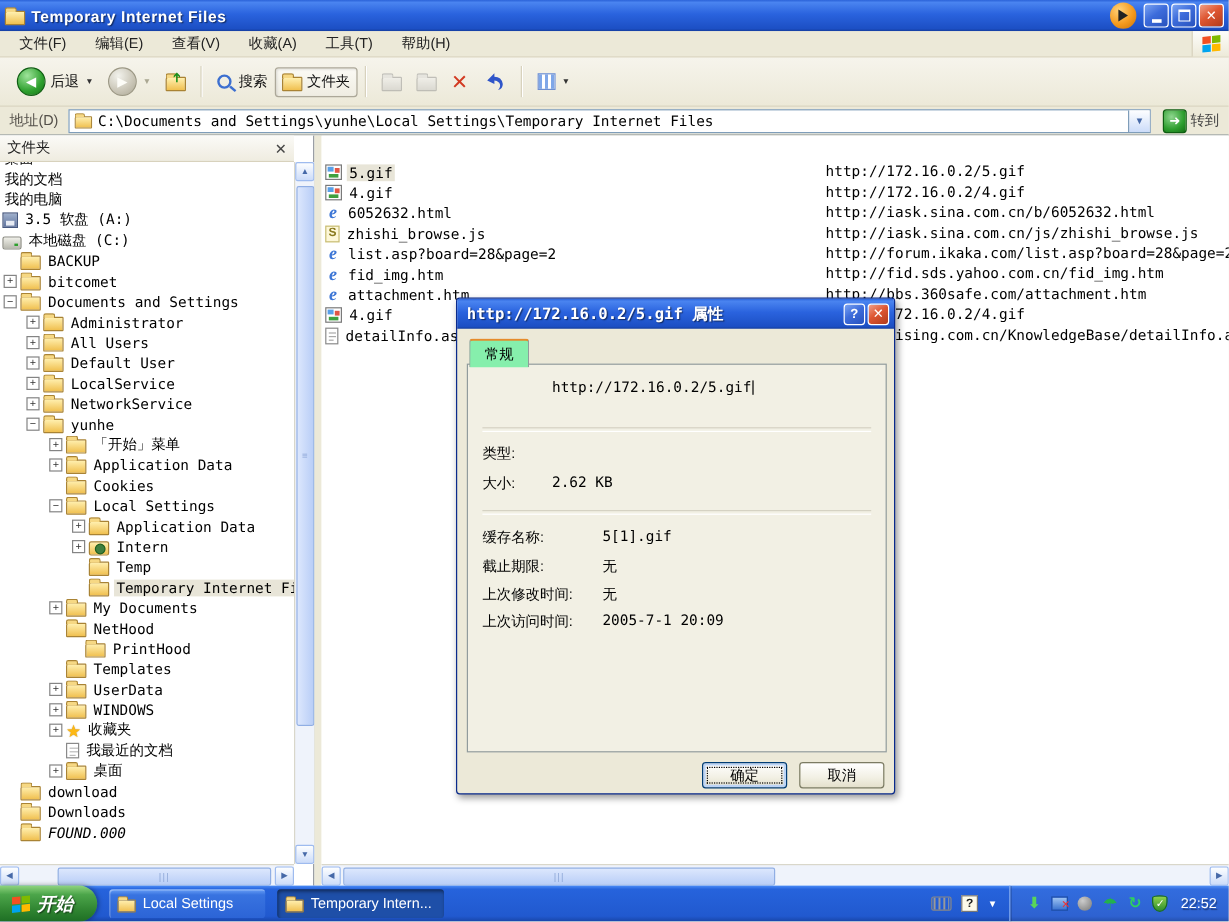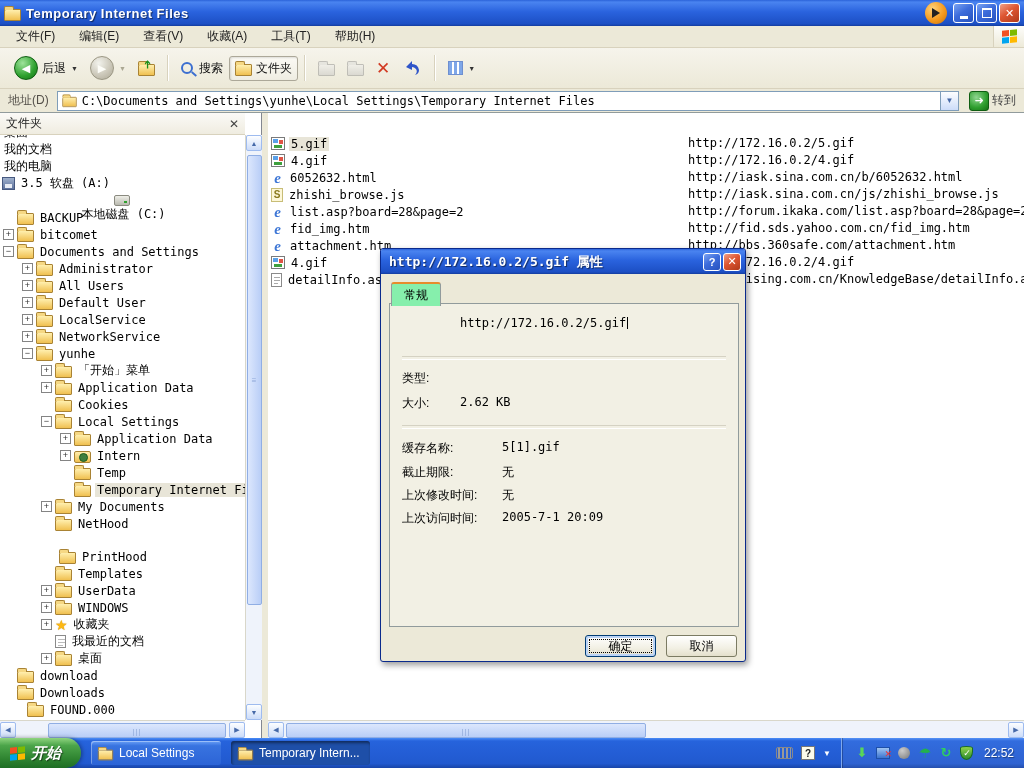--- a/index.html
+++ b/index.html
@@ -299,21 +299,21 @@
           <div class="tree-row" style="padding-left: 2px;">
             <span class="tlabel">我的文档</span>
           </div>
           <div class="tree-row" style="padding-left: 2px;">
             <span class="tlabel">我的电脑</span>
           </div>
           <div class="tree-row" style="padding-left: 2px;">
             <span class="ticon i-floppy"></span>
             <span class="tlabel">3.5 软盘 (A:)</span>
           </div>
-          <div class="tree-row" style="padding-left: 2px; flex-direction: column;">
+          <div class="tree-row" style="padding-left: 2px;">
             <span class="ticon i-drive"></span>
             <span class="tlabel">本地磁盘 (C:)</span>
           </div>
           <div class="tree-row" style="padding-left: 3px;">
             <span class="expander" style="visibility: hidden;"></span>
             <span class="ticon foldericon"></span>
             <span class="tlabel">BACKUP</span>
           </div>
           <div class="tree-row" style="padding-left: 3px;">
             <span class="expander">+</span>
@@ -398,21 +398,21 @@
           <div class="tree-row" style="padding-left: 41px;">
             <span class="expander">+</span>
             <span class="ticon foldericon"></span>
             <span class="tlabel">My Documents</span>
           </div>
           <div class="tree-row" style="padding-left: 41px;">
             <span class="expander" style="visibility: hidden;"></span>
             <span class="ticon foldericon"></span>
             <span class="tlabel">NetHood</span>
           </div>
-          <div class="tree-row" style="padding-left: 45px; margin-top: 16px;">
+          <div class="tree-row" style="padding-left: 57px;">
             <span class="expander" style="visibility: hidden;"></span>
             <span class="ticon foldericon"></span>
             <span class="tlabel">PrintHood</span>
           </div>
           <div class="tree-row" style="padding-left: 41px;">
             <span class="expander" style="visibility: hidden;"></span>
             <span class="ticon foldericon"></span>
             <span class="tlabel">Templates</span>
           </div>
           <div class="tree-row" style="padding-left: 41px;">
@@ -443,21 +443,21 @@
           <div class="tree-row" style="padding-left: 3px;">
             <span class="expander" style="visibility: hidden;"></span>
             <span class="ticon foldericon"></span>
             <span class="tlabel">download</span>
           </div>
           <div class="tree-row" style="padding-left: 3px;">
             <span class="expander" style="visibility: hidden;"></span>
             <span class="ticon foldericon"></span>
             <span class="tlabel">Downloads</span>
           </div>
-          <div class="tree-row" style="padding-left: 13px;">
+          <div class="tree-row" style="padding-left: 3px; font-style: italic;">
             <span class="expander" style="visibility: hidden;"></span>
             <span class="ticon foldericon"></span>
             <span class="tlabel">FOUND.000</span>
           </div>
         </div>
     </div>
     <div id="treevsb" class="sb">
       <span class="sbbtn" style="left:0;top:0">▲</span>
       <span class="sbthumb" style="left:1px;top:20px;width:15px;height:450px">
           <span class="grip">≡</span>

